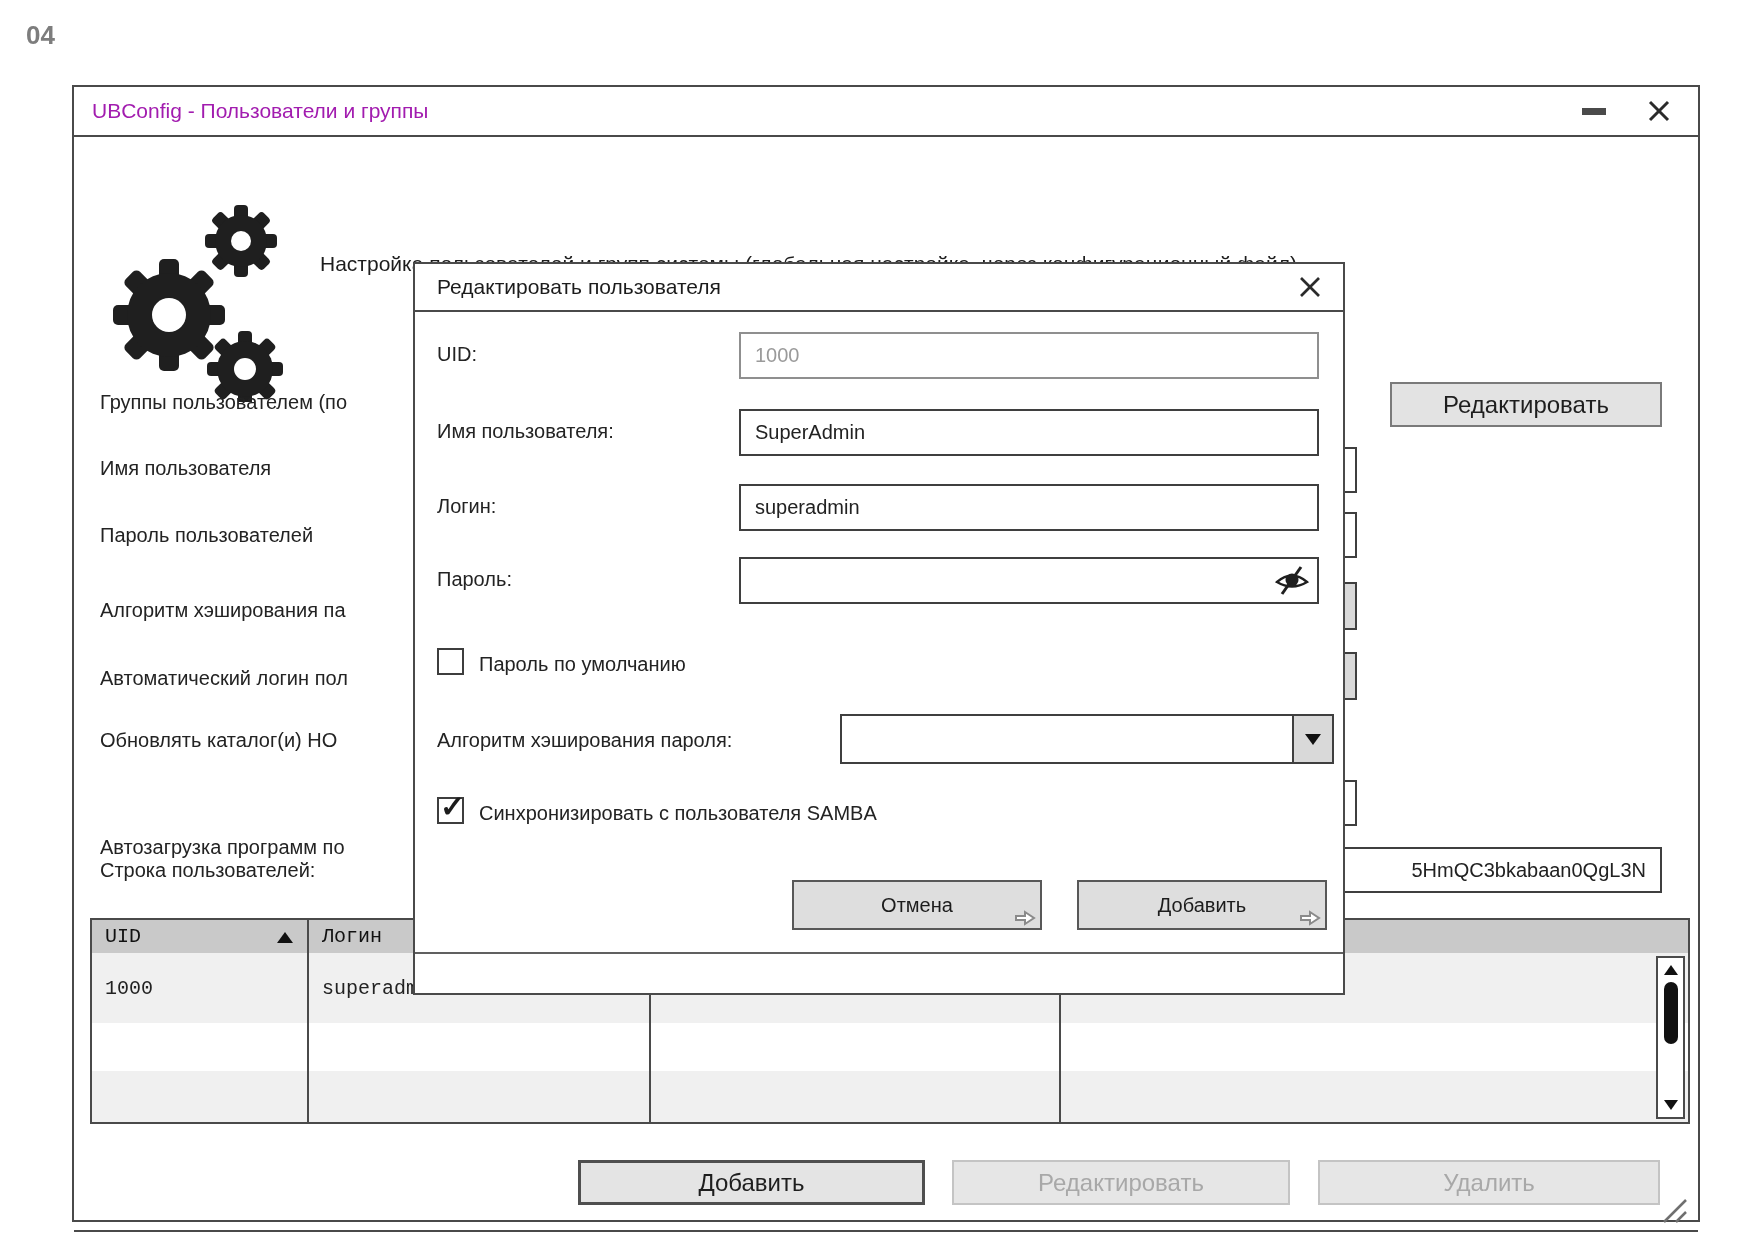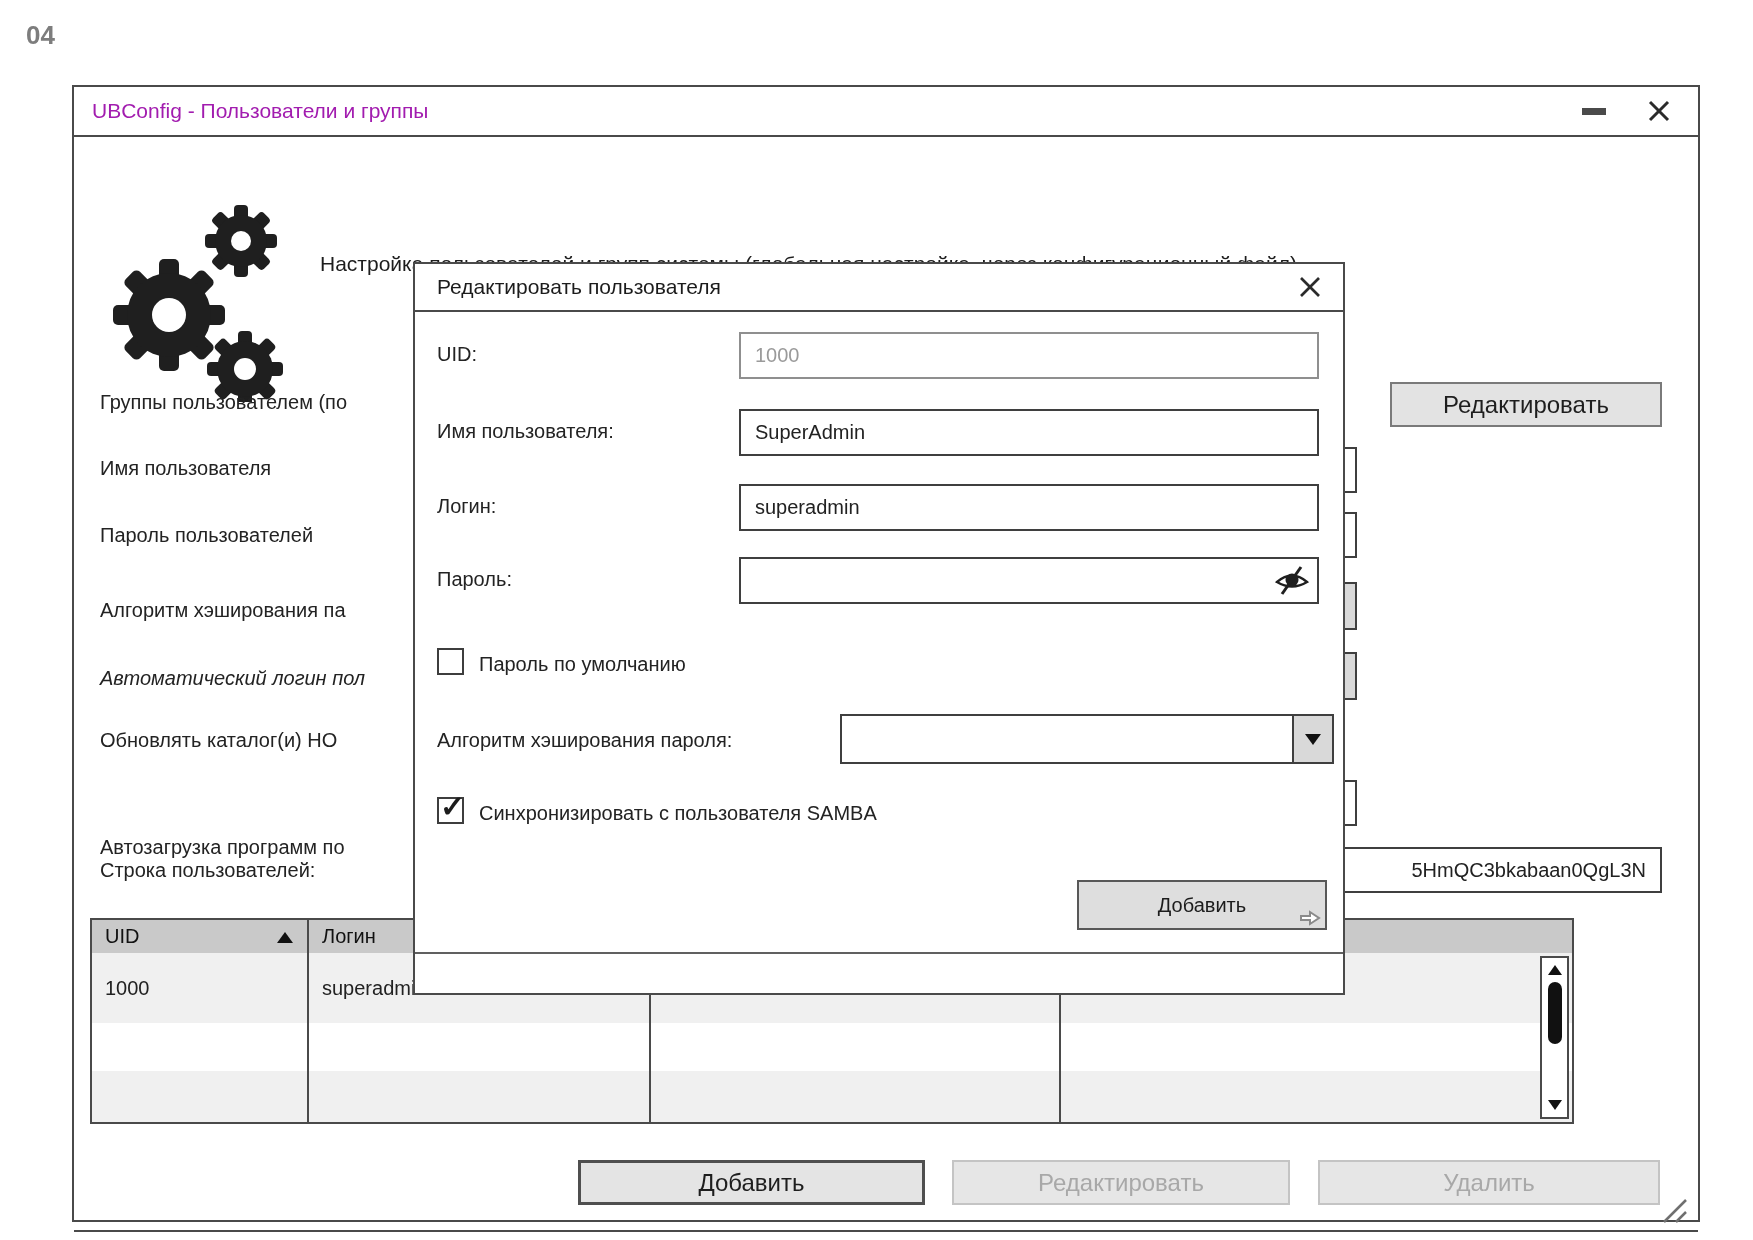--- a/index.html
+++ b/index.html
@@ -32,22 +32,22 @@
   .bg-input { position:absolute; background:#fff; border:2px solid #3f3f3f; font-size:20px; color:#222;
               display:flex; align-items:center; padding:0 14px; }
   .bg-input.right-text { justify-content:flex-end; }
   .bg-combo { position:absolute; background:#fff; border:2px solid #3f3f3f; }
   .combo-arrow-box { position:absolute; top:0; bottom:0; right:0; width:38px; background:#d9d9d9;
                      border-left:2px solid #3f3f3f; display:flex; align-items:center; justify-content:center; }
   .tri-down { width:0; height:0; border-left:8px solid transparent; border-right:8px solid transparent;
               border-top:11px solid #111; }
 
   
-  .table { position:absolute; left:16px; top:779px; width:1484px; height:206px;
-           border:2px solid #4a4a4a; background:#fff; }
+  .table { position:absolute; left:16px; top:779px; width:1600px; height:206px;
+           border:2px solid #4a4a4a; background:#fff;font-family:Liberation Mono, monospace; }
   .trow { display:flex; width:100%; overflow:hidden; }
   .tcell { flex:0 0 auto; padding:0 13px; font-size:20px; display:flex; align-items:center;
            border-right:2px solid #4a4a4a; overflow:hidden; white-space:nowrap; position:relative; }
   .tcell.c1 { width:217px; } .tcell.c2 { width:342px; } .tcell.c3 { width:410px; }
   .tcell.c4 { flex:1 1 auto; border-right:none; }
   .thead { height:33px; background:#c9c9c9; color:#111; }
   .trow.r1 { height:70px; background:#f0f0f0; }
   .trow.r2 { height:48px; background:#ffffff; }
   .trow.r3 { height:51px; background:#f0f0f0; }
   .sort-up { position:absolute; right:14px; top:50%; margin-top:-5px; width:0; height:0;
@@ -172,21 +172,21 @@
           </g>
         </g>
       </svg>
 
       <div class="intro">Настройка пользователей и групп системы (глобальная настройка, через конфигурационный файл)</div>
 
       <div class="field-label" style="top:252px;">Группы пользователем (по</div>
       <div class="field-label" style="top:318px;">Имя пользователя</div>
       <div class="field-label" style="top:385px;">Пароль пользователей</div>
       <div class="field-label" style="top:460px;">Алгоритм хэширования па</div>
-      <div class="field-label" style="top:528px;font-style:italic;">Автоматический логин пол</div>
+      <div class="field-label" style="top:528px;">Автоматический логин пол</div>
       <div class="field-label" style="top:590px;">Обновлять каталог(и) HO</div>
       <div class="field-label" style="top:653px;margin-top:44px;">Автозагрузка программ по</div>
       <div class="field-label" style="top:720px;">Строка пользователей:</div>
 
       <div class="wf-btn" style="left:1316px;top:243px;width:272px;height:45px;">Редактировать</div>
 
       <div class="bg-input" style="left:661px;top:308px;width:622px;height:46px;"></div>
       <div class="bg-input" style="left:661px;top:373px;width:622px;height:46px;"></div>
       <div class="bg-combo" style="left:661px;top:443px;width:622px;height:48px;">
         <span class="combo-arrow-box">
@@ -283,20 +283,26 @@
     <div class="dlg-label" style="top:465px;">Алгоритм хэширования пароля:</div>
     <div class="dlg-combo">
       <span class="combo-arrow-box">
           <span class="tri-down"></span>
         </span>
     </div>
 
     <span class="wf-checkbox checked" style="top:533px;"></span>
     <span class="cb-label" style="top:538px;">Синхронизировать с пользователя SAMBA</span>
 
+    <div class="dlg-btn" style="left:377px;">
+      <span>Отмена</span>
+      <svg class="click-arrow" width="24" height="18" viewBox="0 0 24 18">
+        <path d="M3 7 h9 v-4 l9 6 -9 6 v-4 h-9 z" fill="#fff" stroke="#8a8a8a" stroke-width="2"></path>
+      </svg>
+    </div>
     <div class="dlg-btn" style="left:662px;">
       <span>Добавить</span>
       <svg class="click-arrow" width="24" height="18" viewBox="0 0 24 18">
         <path d="M3 7 h9 v-4 l9 6 -9 6 v-4 h-9 z" fill="#fff" stroke="#8a8a8a" stroke-width="2"></path>
       </svg>
     </div>
 
     <div class="dlg-sep"></div>
   </div>
 

